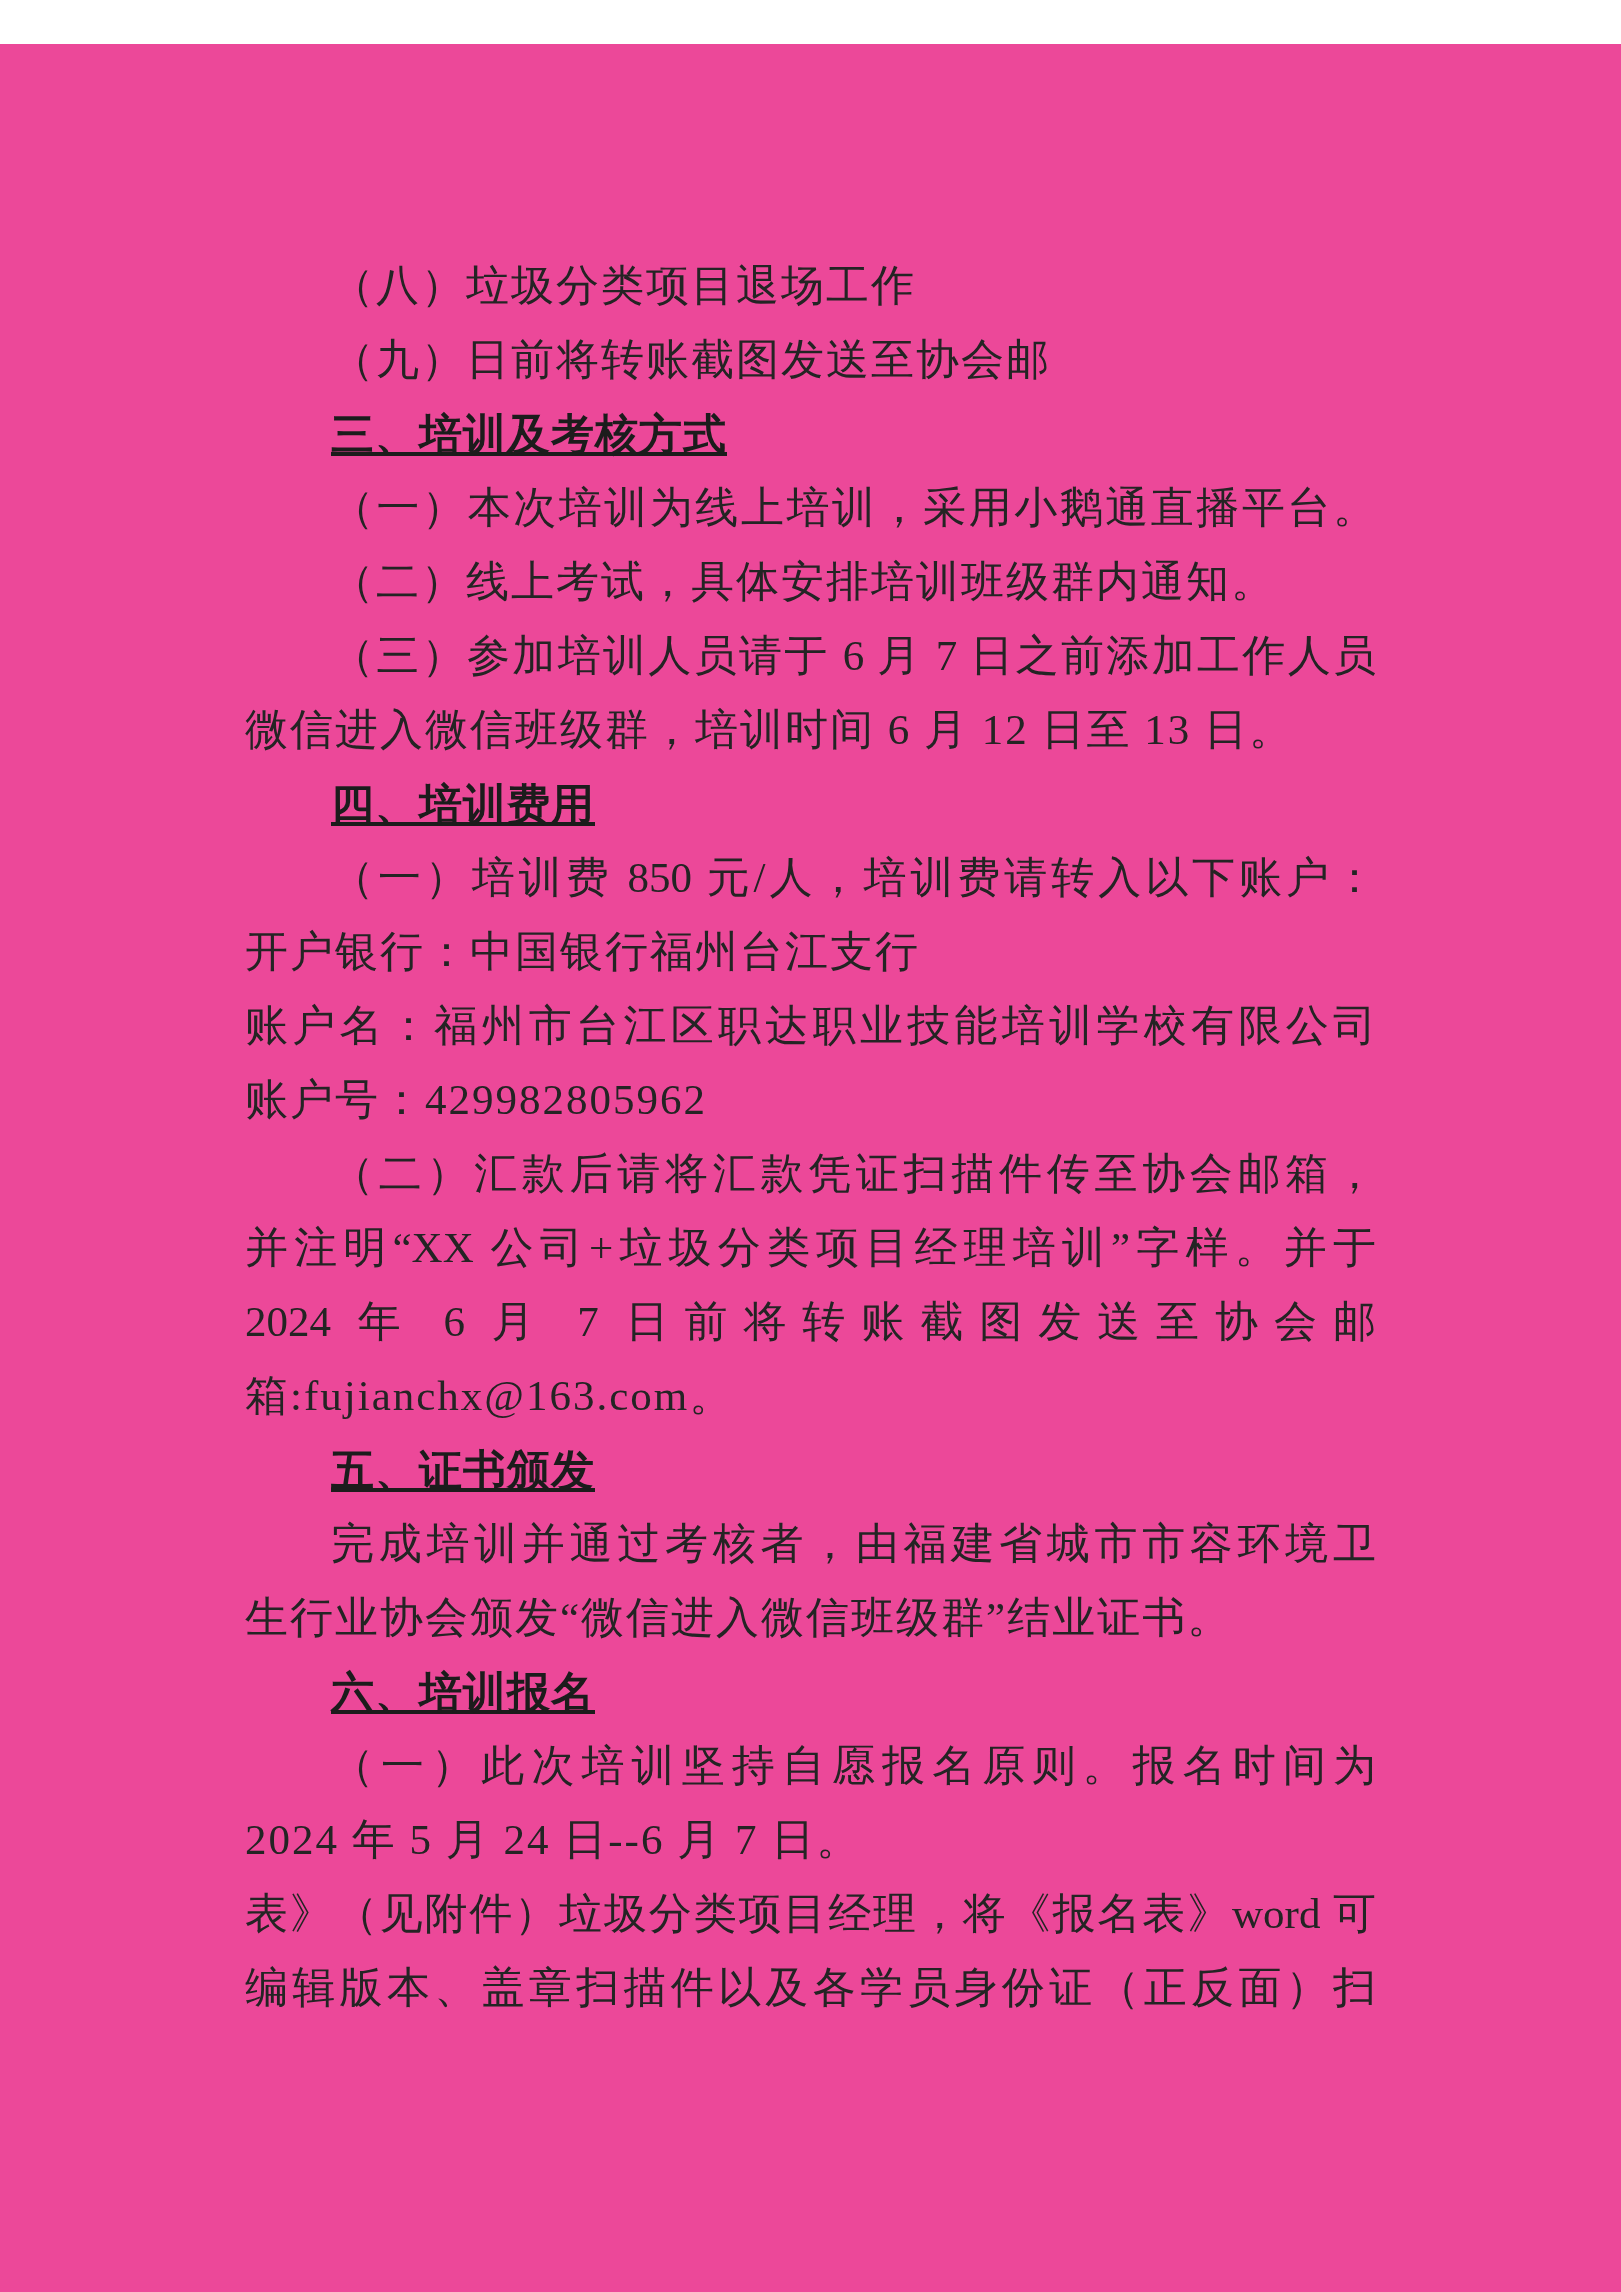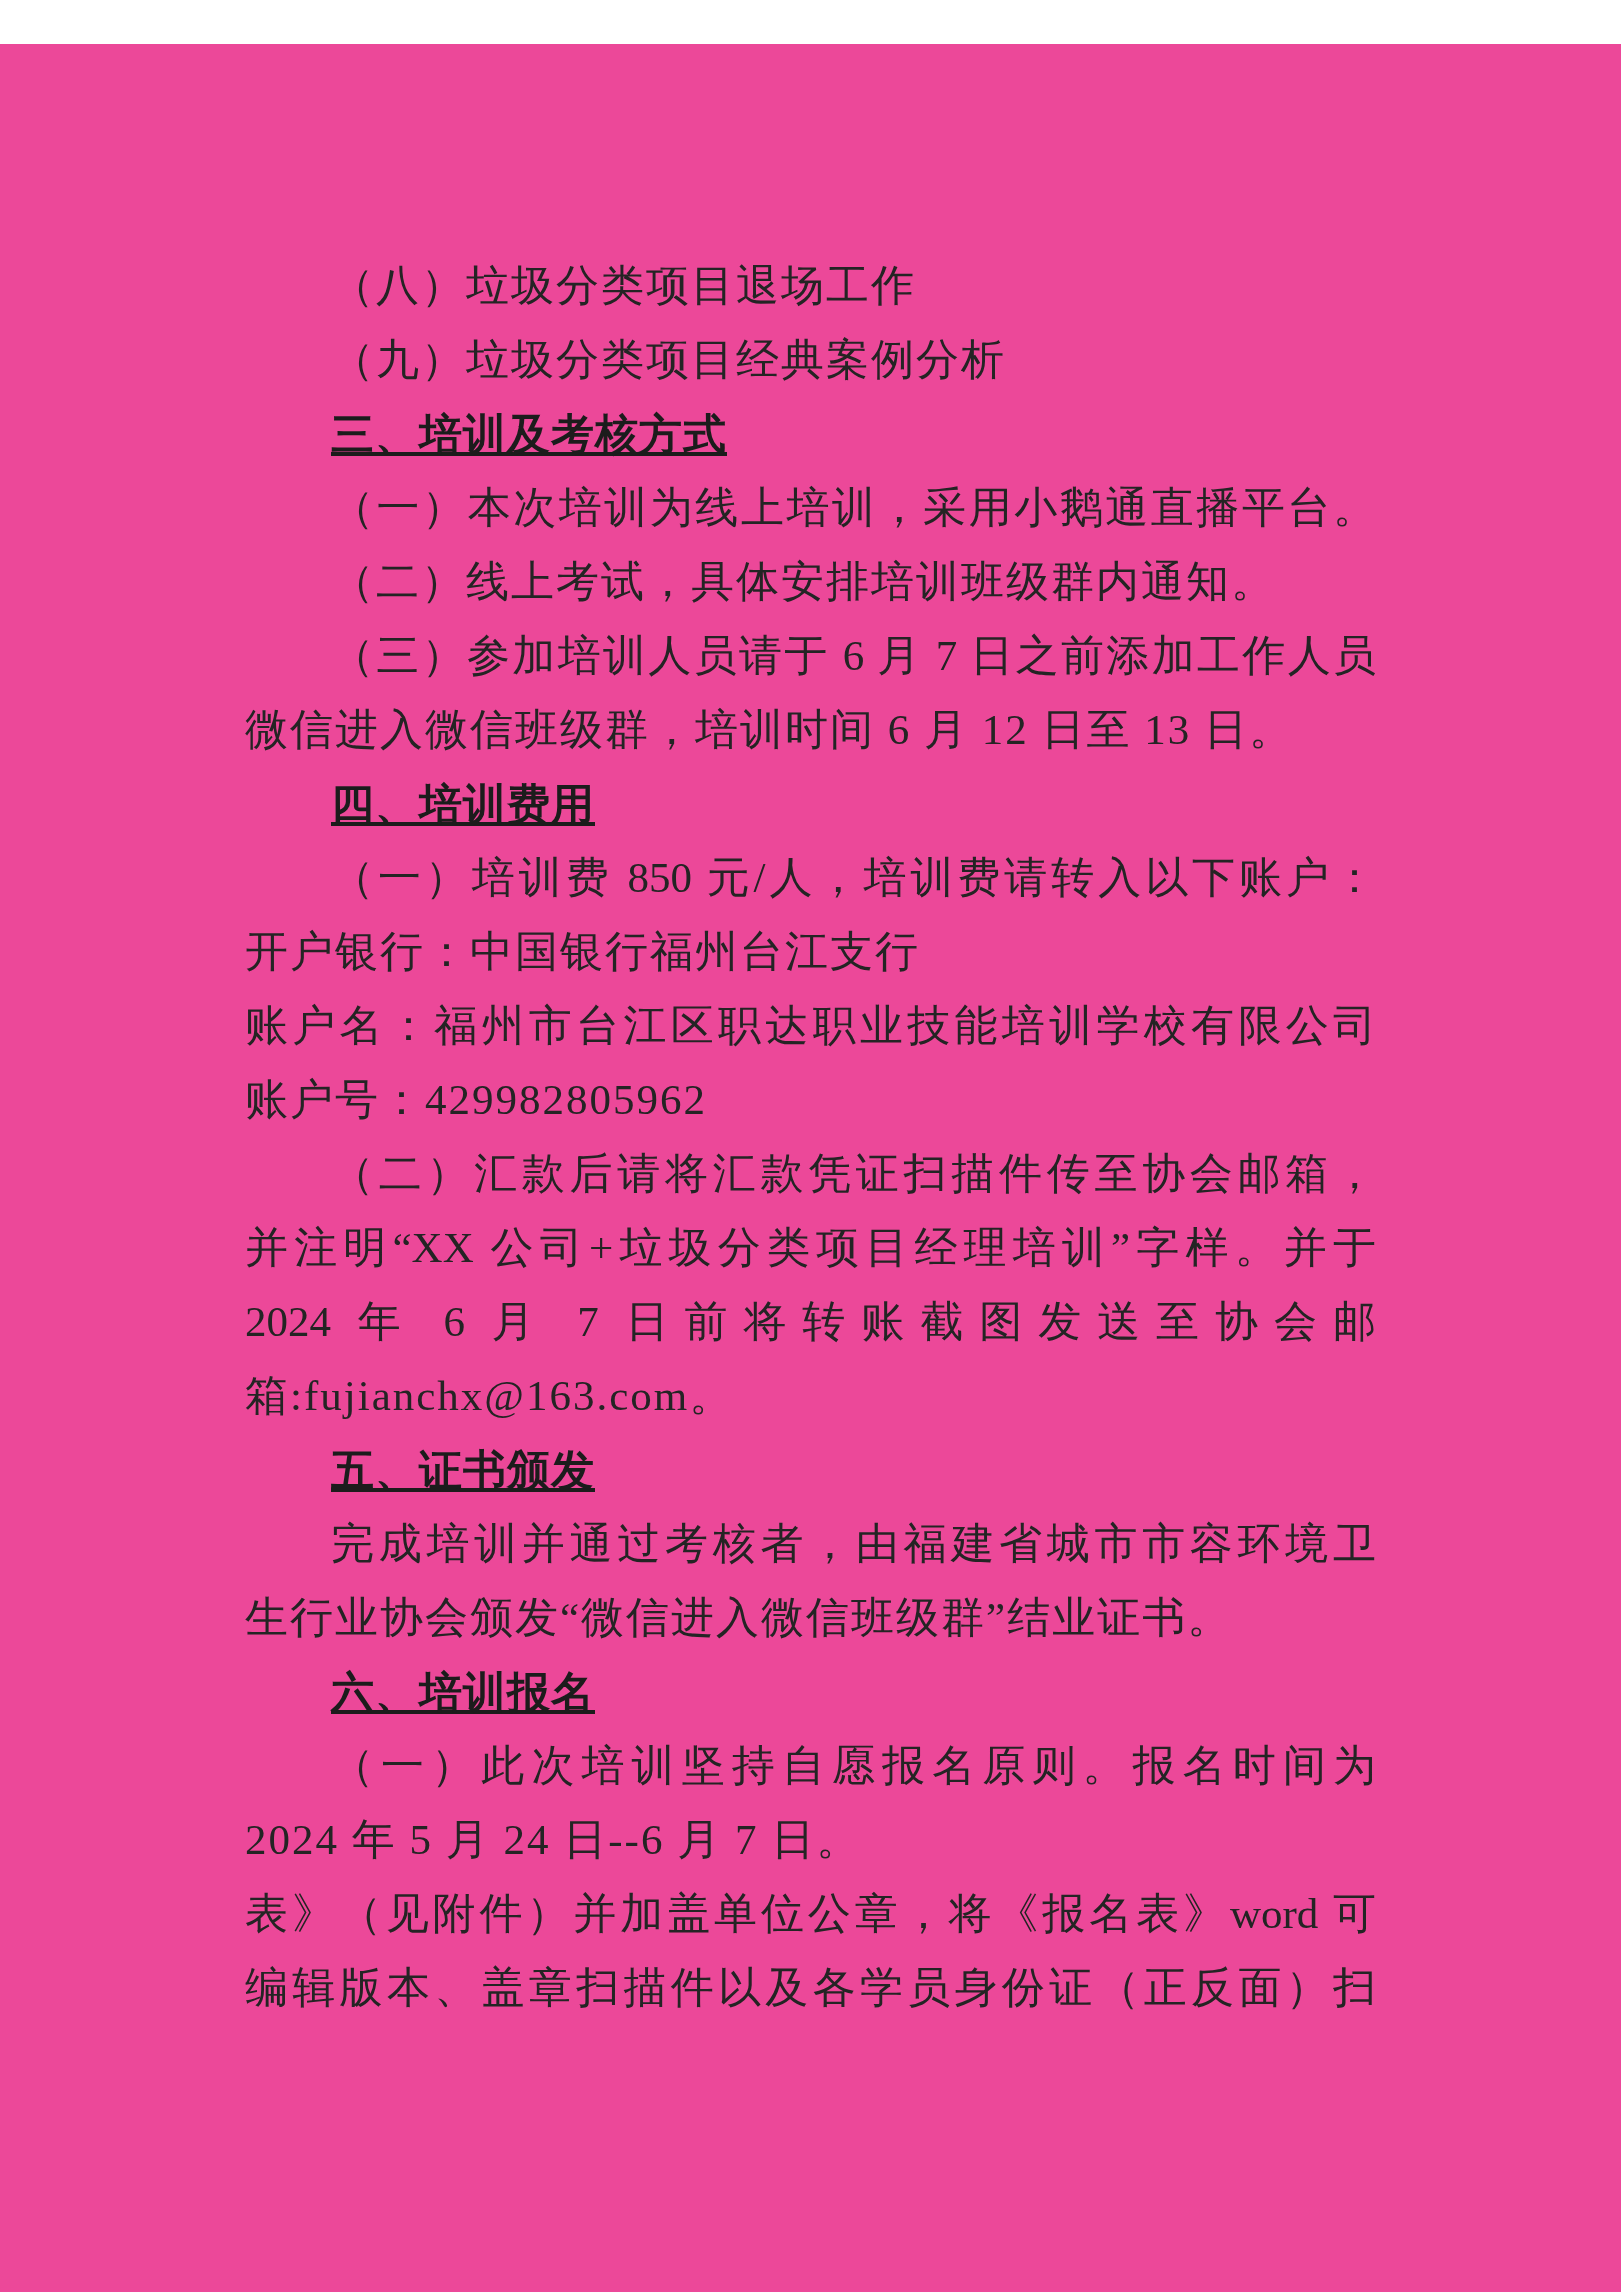--- a/index.html
+++ b/index.html
@@ -53,38 +53,38 @@
     text-decoration: underline;
   }
 </style>
 </head>
 <body>
 
 <div class="page">
   <div class="text-block">
 
   <p class="line indent">（八）垃圾分类项目退场工作</p>
-      <p class="line indent">（九）垃圾分类项目经典案例分析</p>
+      <p class="line indent">（九）日前将转账截图发送至协会邮</p>
       <p class="line indent heading">三、培训及考核方式</p>
       <p class="line indent fill">（一）本次培训为线上培训，采用小鹅通直播平台。</p>
       <p class="line indent">（二）线上考试，具体安排培训班级群内通知。</p>
       <p class="line indent fill">（三）参加培训人员请于 6 月 7 日之前添加工作人员</p>
       <p class="line">微信进入微信班级群，培训时间 6 月 12 日至 13 日。</p>
       <p class="line indent heading">四、培训费用</p>
       <p class="line indent fill">（一）培训费 850 元/人，培训费请转入以下账户：</p>
       <p class="line">开户银行：中国银行福州台江支行</p>
       <p class="line fill">账户名：福州市台江区职达职业技能培训学校有限公司</p>
       <p class="line">账户号：429982805962</p>
       <p class="line indent fill">（二）汇款后请将汇款凭证扫描件传至协会邮箱，</p>
       <p class="line fill">并注明“XX 公司+垃圾分类项目经理培训”字样。并于</p>
       <p class="line fill">2024 年 6 月 7 日前将转账截图发送至协会邮</p>
       <p class="line">箱:fujianchx@163.com。</p>
       <p class="line indent heading">五、证书颁发</p>
       <p class="line indent fill">完成培训并通过考核者，由福建省城市市容环境卫</p>
       <p class="line">生行业协会颁发“微信进入微信班级群”结业证书。</p>
       <p class="line indent heading">六、培训报名</p>
       <p class="line indent fill">（一）此次培训坚持自愿报名原则。报名时间为</p>
       <p class="line">2024 年 5 月 24 日--6 月 7 日。</p>
-      <p class="line fill">表》（见附件）并加盖单位公章，将《报名表》word 可</p>
+      <p class="line fill">表》（见附件）垃圾分类项目经理，将《报名表》word 可</p>
       <p class="line fill">编辑版本、盖章扫描件以及各学员身份证（正反面）扫</p>
     </div>
 </div>
 
 
 </body></html>

